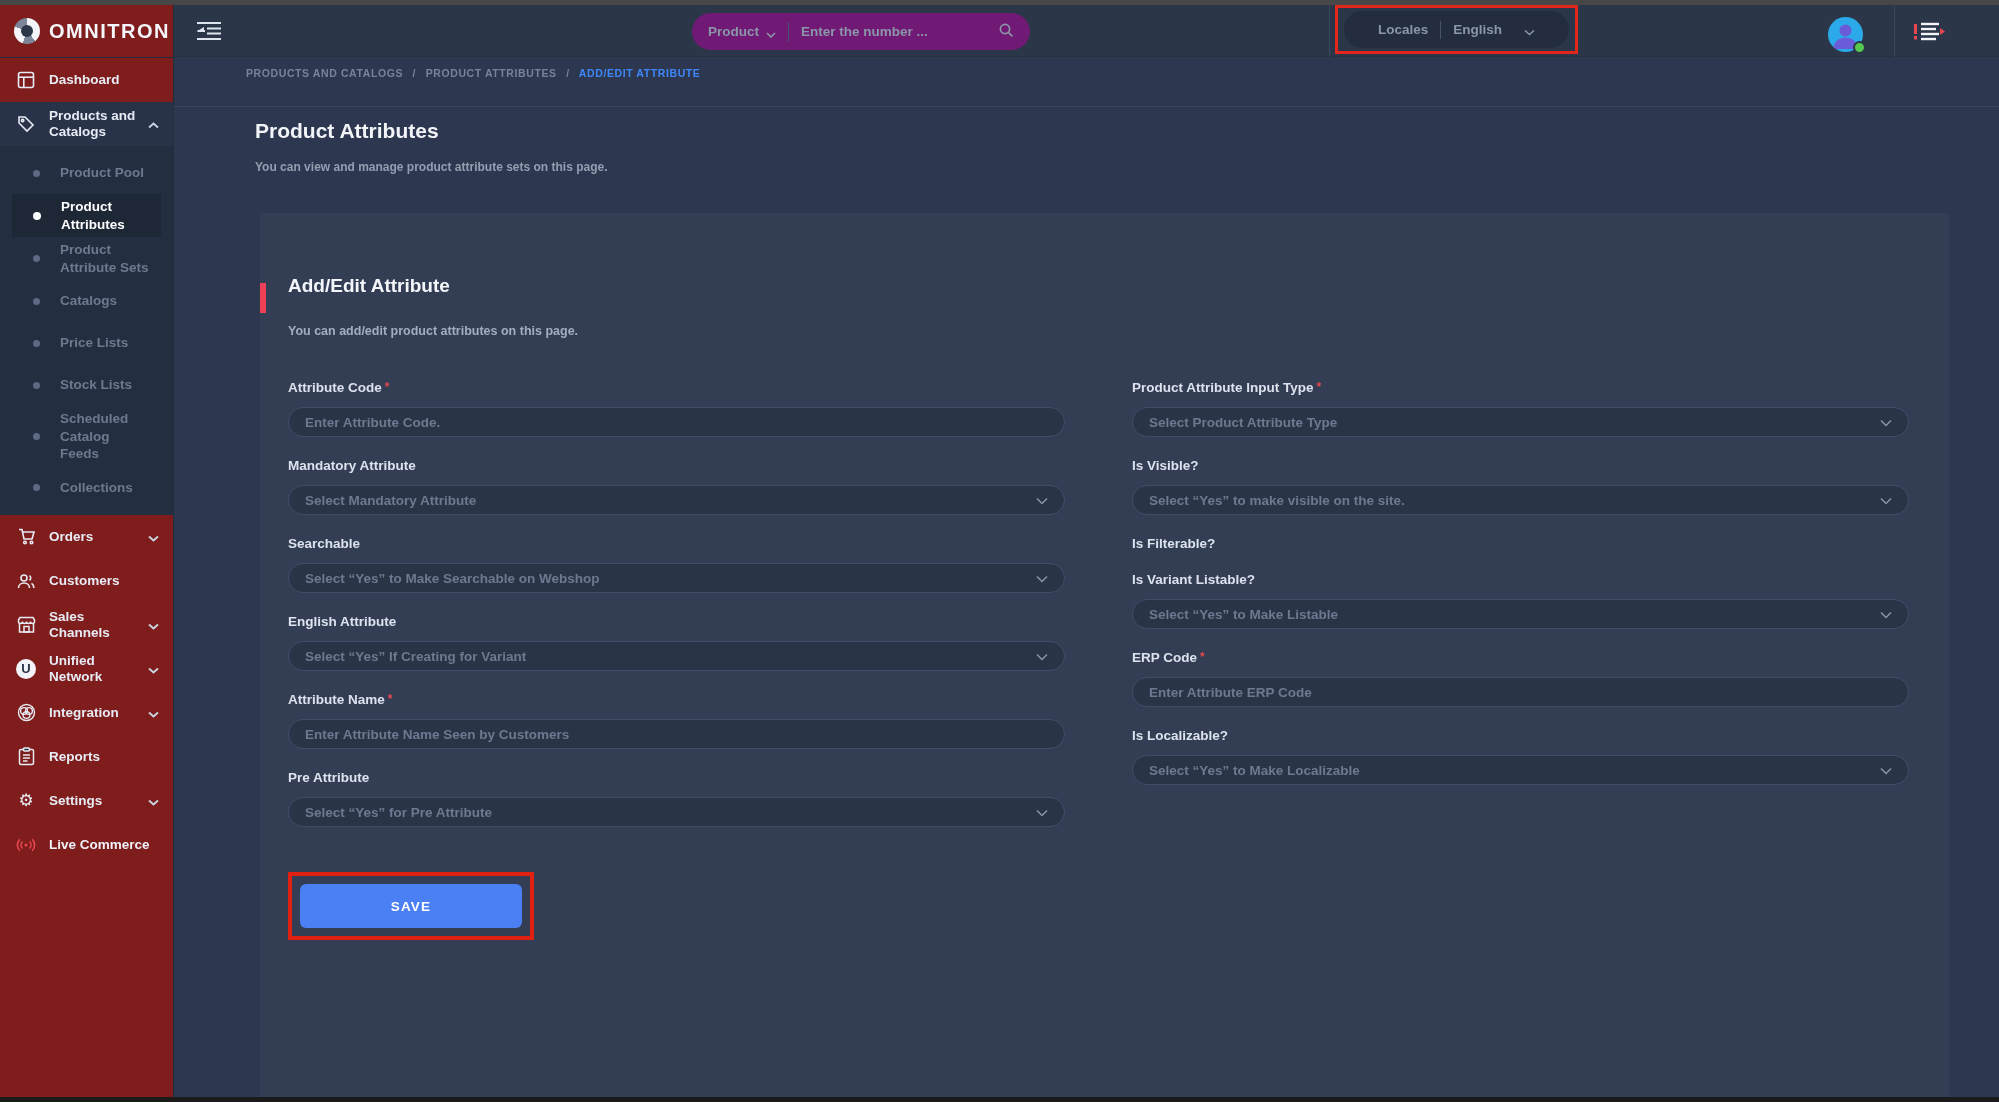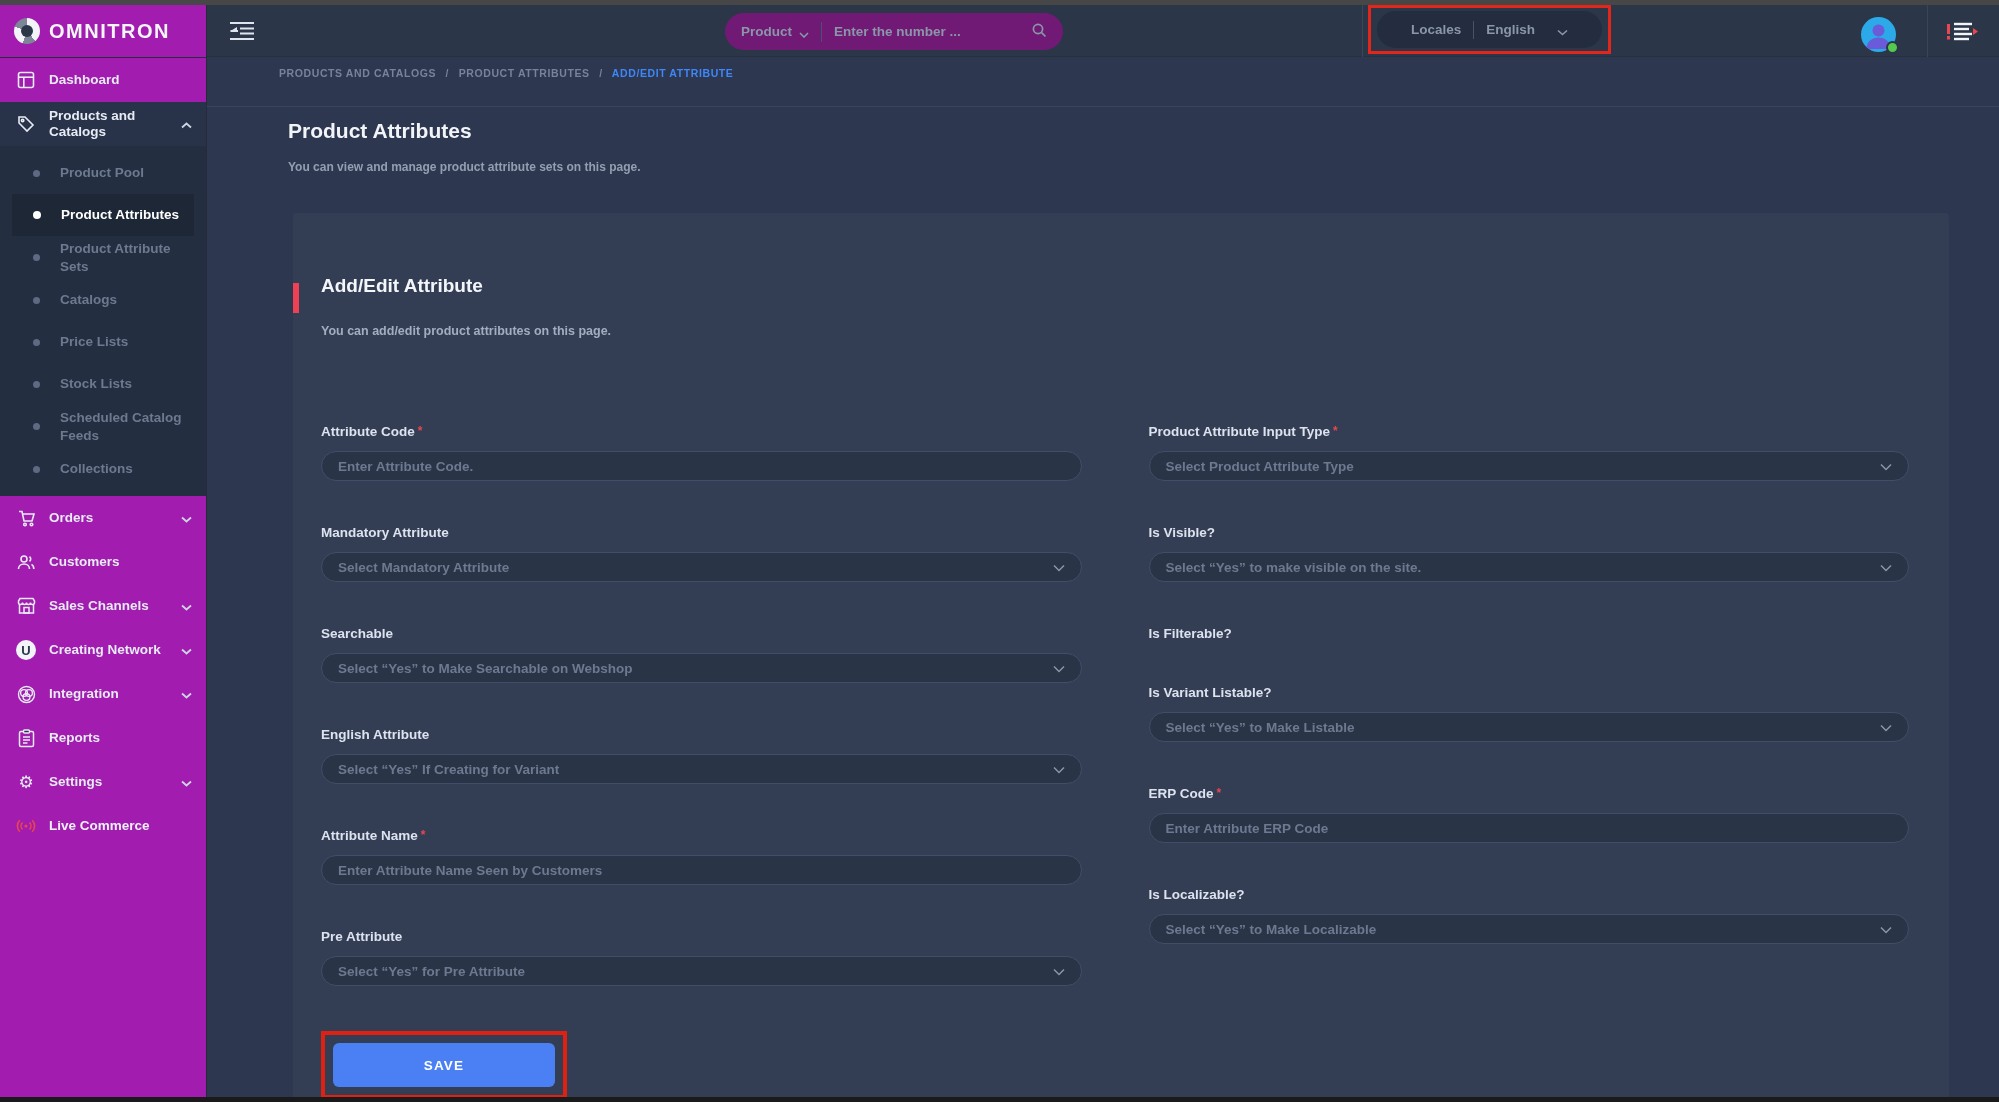--- a/index.html
+++ b/index.html
@@ -7,21 +7,21 @@
   body {
     font-family:"Liberation Sans","DejaVu Sans",sans-serif;
     background:#2d3850; color:#e8ecf4;
     position:relative;
   }
   .top-strip { height:5px; background:#474747; width:100%; }
   .bottom-strip { position:absolute; left:0; bottom:0; width:100%; height:5px; background:#1a1a1a; z-index:50; }
   .app { display:flex; height:1097px; }
 
   
-  .sidebar { width:207px; background:#a21caf; flex:none; display:flex; flex-direction:column; border-right:1px solid #222c3c; }
+  .sidebar { width:174px; background:#7f1d1d; flex:none; display:flex; flex-direction:column; border-right:1px solid #222c3c; }
   .logo-row { height:53px; display:flex; align-items:center; padding-left:14px; border-bottom:1px solid #242e3f; flex:none;}
   .logo-mark { width:26px; height:26px; border-radius:50%; position:relative; flex:none;
     background:conic-gradient(#f2f4f8 0 140deg, #7d8699 140deg 200deg, #f2f4f8 200deg 290deg, #7d8699 290deg 360deg); }
   .logo-mark::after { content:""; position:absolute; inset:7px; border-radius:50%; background:#2b3648; }
   .logo-text { font-size:20px; font-weight:bold; letter-spacing:1.5px; color:#f4f6fa; margin-left:9px; }
 
   .nav-item { height:44px; display:flex; align-items:center; padding:0 12px 0 15px; cursor:pointer; flex:none; }
   .nav-item .nicon { width:22px; height:22px; display:flex; align-items:center; justify-content:center; color:#e7ebf4; flex:none; }
   .nav-item .nlabel { font-size:13.5px; font-weight:bold; color:#e7ebf4; margin-left:12px; flex:1; line-height:1.15; }
   .nav-item .nchev { color:#cdd5e3; flex:none; margin-right:2px; }
@@ -73,21 +73,21 @@
   .page-subtitle { font-size:12px; font-weight:bold; color:#959eb1; margin-top:17px; }
 
   
   .card { margin:39px 50px 0 86px; flex:1; background:#333e55; border-radius:4px; position:relative;
     padding:62px 40px 0 28px; min-height:0; }
   .accent-bar { position:absolute; left:0; top:70px; width:6px; height:30px; background:#ef4156; }
   .card-title { font-size:19px; font-weight:bold; color:#f4f6fa; }
   .card-subtitle { font-size:12.5px; font-weight:bold; color:#a4adc0; margin-top:27px; }
 
   .form-grid { display:grid; grid-template-columns:1fr 1fr; column-gap:67px; margin-top:42px; }
-  .field { margin-bottom:21px;margin-top:44px; }
+  .field { margin-bottom:21px; }
   .flabel { font-size:13.5px; font-weight:bold; color:#dde3ee; margin-bottom:12px; }
   .req { color:#e5484d; font-size:12px; vertical-align:top; margin-left:3px; }
   .control { height:30px; background:#2a3447; border:1px solid #414e69; border-radius:16px; display:flex; align-items:center;
     padding:0 16px; }
   .control input { background:transparent; border:none; outline:none; width:100%; color:#a9b2c5; font-size:13.5px;
     font-weight:bold; font-family:inherit; }
   .control input::placeholder { color:#6d7990; opacity:1; }
   .select { cursor:pointer; justify-content:space-between; }
   .select .ph { font-size:13.5px; font-weight:bold; color:#6d7990; overflow:hidden; white-space:nowrap; }
   .select .chev { color:#8b96a9; flex:none; margin-left:10px; }
@@ -211,21 +211,21 @@
         <svg width="11" height="7" viewBox="0 0 11 7" fill="none" stroke="currentColor" stroke-width="1.8">
             <polyline points="1,1.5 5.5,5.5 10,1.5"></polyline>
           </svg>
       </span>
     </div>
 
     <div class="nav-item">
       <span class="nicon">
         <span style="width:20px;height:20px;border-radius:50%;background:#f2f4f8;color:#2b3648;display:flex;align-items:center;justify-content:center;font-weight:bold;font-size:13px;">U</span>
       </span>
-      <span class="nlabel">Creating Network</span>
+      <span class="nlabel">Unified Network</span>
       <span class="nchev">
         <svg width="11" height="7" viewBox="0 0 11 7" fill="none" stroke="currentColor" stroke-width="1.8">
             <polyline points="1,1.5 5.5,5.5 10,1.5"></polyline>
           </svg>
       </span>
     </div>
 
     <div class="nav-item">
       <span class="nicon">
         <svg width="19" height="19" viewBox="0 0 19 19" fill="none" stroke="currentColor" stroke-width="1.4">

